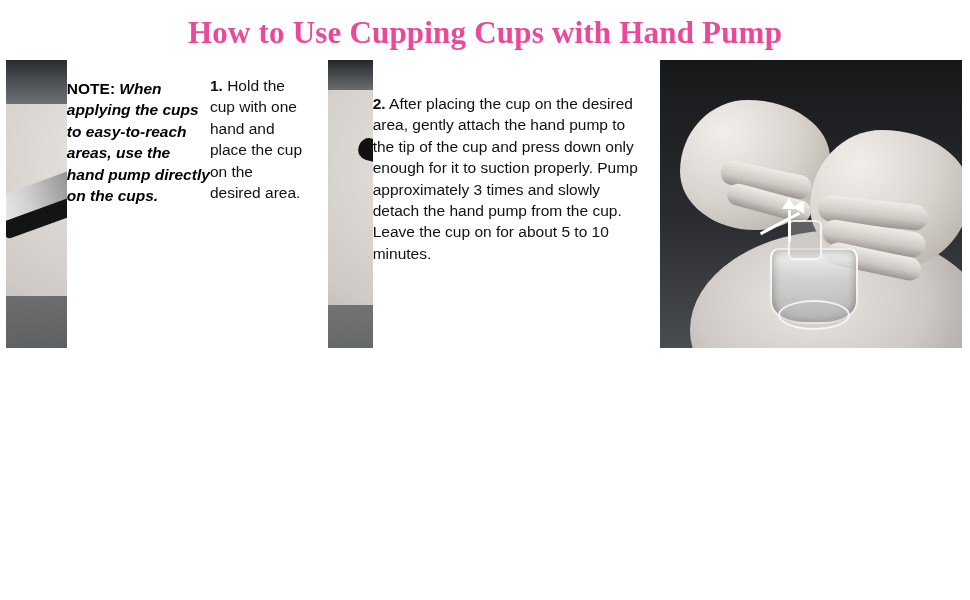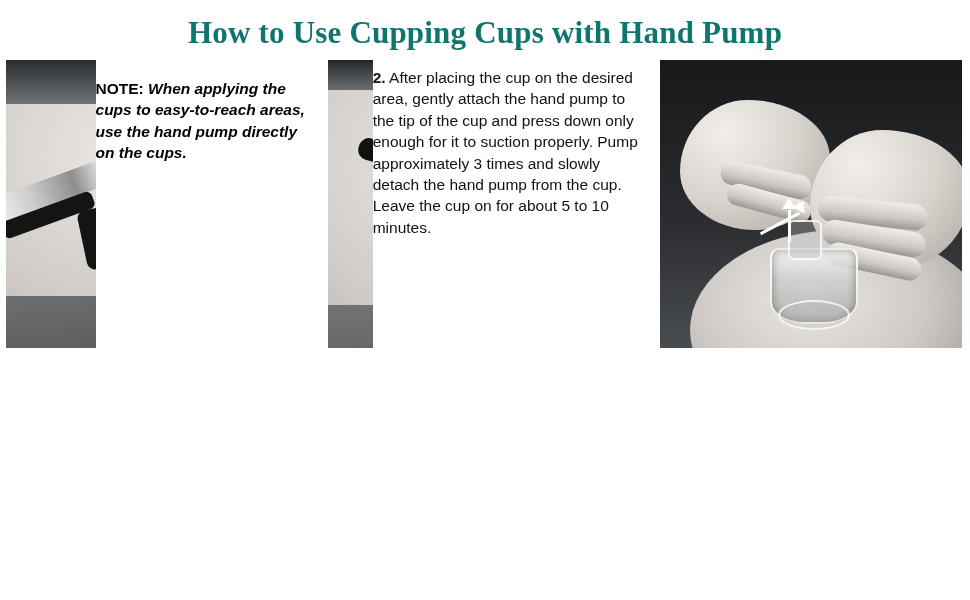--- a/index.html
+++ b/index.html
@@ -18,21 +18,21 @@
     position: relative;
     width: 970px;
     height: 600px;
     background: #fff;
   }
   .title {
     text-align: center;
     font-family: "Liberation Serif", serif;
     font-weight: bold;
     font-size: 31px;
-    color: #0f766e;
+    color: #ec4899;
     letter-spacing: 0.2px;
     padding-top: 16px;
     padding-bottom: 10px;
     line-height: 1.1;
   }
   .columns {
     display: flex;
     flex-direction: row;
     gap: 22px;
     padding: 0 6px;
@@ -53,21 +53,21 @@
     background: #8b8f92;
     border: 0;
   }
   .photo-1 { width: 300px; height: 288px; }
   .photo-2 { width: 310px; height: 288px; }
   .photo-3 { width: 302px; height: 288px; }
 
   .caption {
     font-size: 15.5px;
     line-height: 1.38;
-    margin-top: 7px;
+    margin-top: 33px;
     color: #111;
   }
   .note {
     font-weight: bold;
     font-style: italic;
     font-size: 15.5px;
     line-height: 1.38;
     margin-top: 18px;
   }
   .note .note-lead {
@@ -165,20 +165,21 @@
         <div class="finger" style="left:160px; top:224px; width:88px; height:24px; transform:rotate(13deg);"></div>
         <div class="finger" style="left:132px; top:150px; width:60px; height:30px; transform:rotate(-32deg);"></div>
 
         <div class="cup" style="left:132px; top:198px; width:86px; height:68px;"></div>
         <div class="cup-ring" style="left:140px; top:248px; width:70px; height:26px;"></div>
         <div class="cup-ring" style="left:152px; top:206px; width:46px; height:20px; border-radius:6px;"></div>
       </div>
 
       <div class="note"><span class="note-lead">NOTE:</span><span> When applying the cups to easy-to-reach areas, use the hand pump directly on the cups.</span></div>
 
+      <div class="caption caption-gap"><span class="step-num">1.</span><span> Hold the cup with one hand and place the cup on the desired area.</span></div>
     </div>
 
     <div class="col col-2">
       <div class="photo photo-2">
         <div class="skin" style="left:-60px; top:-30px; width:450px; height:380px;"></div>
         <div class="dark-bg" style="left:0; top:0; width:310px; height:30px; background:linear-gradient(180deg,#24272a,#6a6e72);"></div>
         <div class="mid-bg" style="left:0; top:245px; width:310px; height:43px; opacity:.7;"></div>
 
         <div class="hand" style="left:95px; top:35px; width:150px; height:110px;"></div>
         <div class="finger" style="left:100px; top:62px; width:92px; height:24px; transform:rotate(-8deg);"></div>

